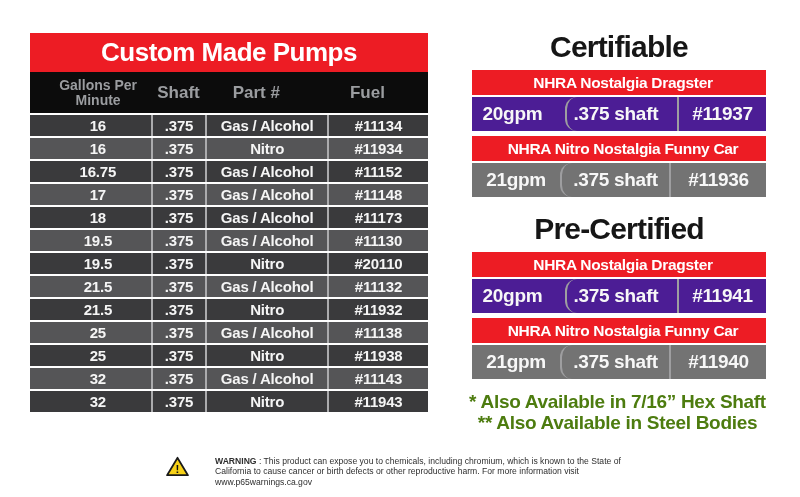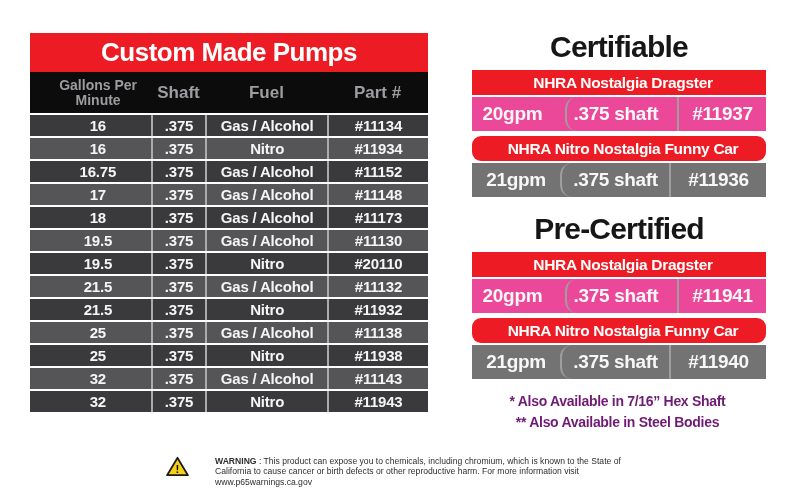--- a/index.html
+++ b/index.html
@@ -53,35 +53,35 @@
   .head-cert{top:30px;}
   .head-pre{top:212px;}
   .cert-table{position:absolute;width:100%;}
   .table-cert{top:70px;}
   .table-pre{top:252px;}
   .red-bar{
     height:25px;background:var(--red);color:#fff;text-align:center;
     font-weight:bold;font-size:15.5px;line-height:25px;letter-spacing:-0.3px;padding-left:8px;
   }
   .red-bar + .cert-row{margin-top:2px;}
-  .cert-row + .red-bar{margin-top:5px;border-radius:9px;}
+  .cert-row + .red-bar{margin-top:5px;}
   .cert-row{display:flex;height:34px;}
   .cert-row .cc{
     display:flex;align-items:center;justify-content:center;
     color:#F7F7F7;font-size:19px;font-weight:bold;height:100%;letter-spacing:-0.3px;
   }
   .cc1{width:30%;} .cc2{width:37%;border-radius:12px;} .cc3{width:33%;}
   .cert-row .cc + .cc{border-left:2px solid #9E9EA0;}
-  .cert-row.blackbg{background:#ec4899;gap:12px;}
+  .cert-row.blackbg{background:#4c1d95;gap:12px;}
   .cert-row.graybg{background:#737373;}
 
   
   .footnotes{
     position:absolute;left:440px;top:391px;width:355px;text-align:center;
-    color:#701a75;font-weight:bold;font-size:14px;line-height:21px;letter-spacing:-0.3px;
+    color:#4d7c0f;font-weight:bold;font-size:19px;line-height:21px;letter-spacing:-0.3px;
   }
 
   
   .warning{
     position:absolute;left:166px;top:456px;width:485px;
     display:flex;align-items:flex-start;gap:6px;
   }
   .warn-icon{flex:0 0 auto;width:23px;height:21px;}
   .warn-text{
     font-size:8.6px;line-height:10.4px;color:#2E2E2E;width:452px;margin-left:20px;
@@ -89,22 +89,22 @@
   .warn-text b{font-weight:bold;}
 </style>
 </head>
 <body>
 
 <div class="pumps">
   <div class="pumps-title">Custom Made Pumps</div>
   <div class="pumps-colhead">
     <div class="colhead-c c1">Gallons Per Minute</div>
     <div class="colhead-c c2">Shaft</div>
+    <div class="colhead-c c4">Part #</div>
     <div class="colhead-c c3">Fuel</div>
-    <div class="colhead-c c4">Part #</div>
   </div>
   <div class="pumps-rows">
 
       <div class="t-row dark">
         <div class="c c1">16</div>
         <div class="c c2">.375</div>
         <div class="c c3">Gas / Alcohol</div>
         <div class="c c4">#11134</div>
       </div>
 

